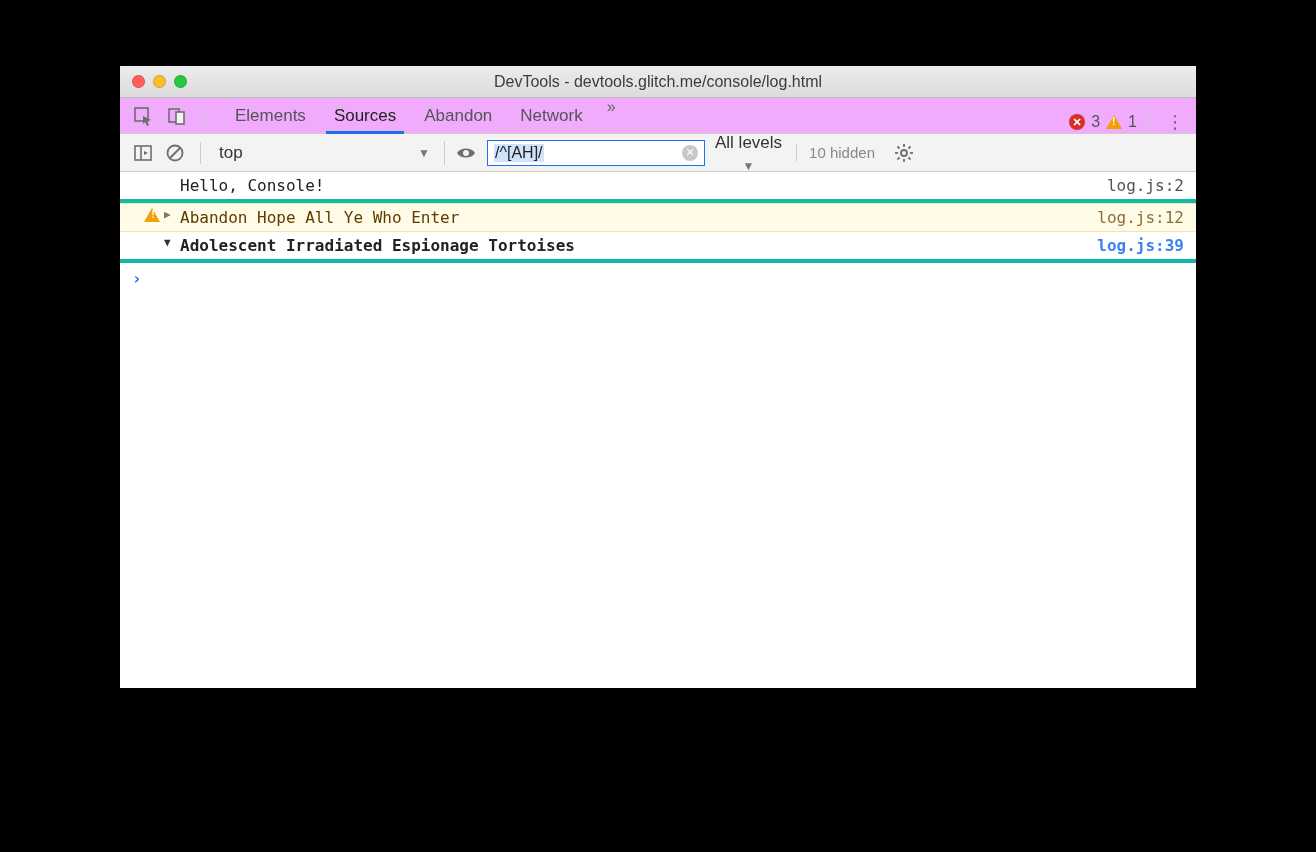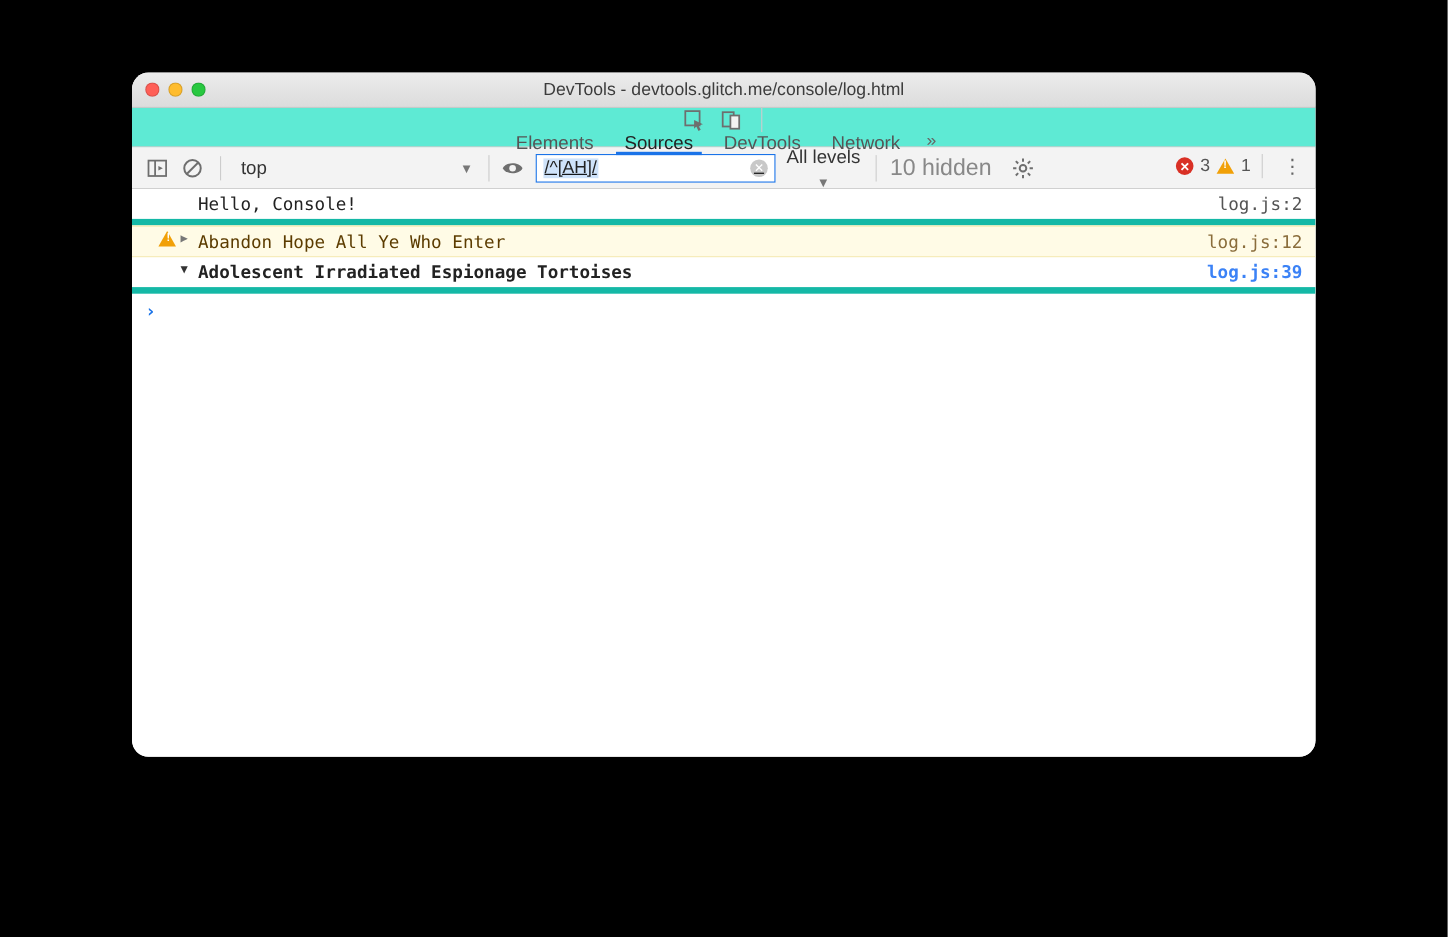--- a/index.html
+++ b/index.html
@@ -9,21 +9,21 @@
     height: 852px;
     font-family: -apple-system, BlinkMacSystemFont, "Helvetica Neue", Arial, sans-serif;
     display: flex;
     align-items: flex-start;
     justify-content: center;
     padding-top: 66px;
   }
   .window {
     width: 1076px;
     background: #fff;
-    border-radius: 15px;
+    border-radius: 0;
     box-shadow: 0 20px 60px rgba(0,0,0,0.5);
     overflow: hidden;
   }
   .titlebar {
     height: 32px;
     background: linear-gradient(#ececec, #dcdcdc);
     border-bottom: 1px solid #bdbdbd;
     display: flex;
     align-items: center;
     position: relative;
@@ -43,25 +43,24 @@
   .titlebar-title {
     position: absolute;
     left: 0; right: 0;
     text-align: center;
     font-size: 16px;
     color: #3c3c3c;
     pointer-events: none;
   }
   .tabbar {
     height: 36px;
-    background: #5eead4;
+    background: #f0abfc;
     border-bottom: 1px solid #ccc;
     display: flex;
-    align-items: center;
-    flex-direction: column;
+    align-items: flex-end;
   }
   .tabbar-left {
     display: flex;
     align-items: center;
     gap: 12px;
     padding: 0 12px;
     height: 100%;
   }
   .tool-icon {
     width: 22px; height: 22px;
@@ -164,21 +163,20 @@
   .context-select .tri { color:#777; font-size:12px; }
   .eye-icon svg { display:block; }
   .filter-input {
     display:flex; align-items:center;
     border: 1.5px solid #1a73e8;
     background:#fff;
     height: 26px;
     padding: 0 6px;
     gap:6px;
     width: 218px;
-    text-decoration: underline;
   }
   .filter-input .text {
     background: #cfe3fa;
     font-size: 16px;
     color:#222;
     padding: 0 1px;
     white-space: nowrap;
   }
   .filter-input .clear {
     margin-left:auto;
@@ -186,35 +184,35 @@
     background:#c8c8c8;color:#fff;
     display:flex;align-items:center;justify-content:center;
     font-size:11px;
   }
   .levels {
     display:flex;align-items:center;gap:6px;
     color:#333;font-size:17px;flex-direction:column;
   }
   .levels .tri{ color:#777; font-size:12px;}
   .hidden-count {
-    color:#888; font-size:21px;
+    color:#888; font-size:15px;
     border-left:1px solid #ccc;
     padding-left:12px;
     margin-left:4px;
   }
   .gear-icon { color:#6e6e6e; margin-left:8px;}
   .console-body {
     font-family: "SFMono-Regular", Menlo, Consolas, monospace;
     font-size: 16px;
   }
   .row {
     display:flex;
     align-items:flex-start;
     padding: 4px 12px 4px 20px;
-    border-bottom: 6px solid #14b8a6;
+    border-bottom: 4px solid #14b8a6;
     min-height: 28px;
   }
   .row .gutter {
     width: 24px;
     display:flex;
     align-items:center;
     justify-content:center;
   }
   .row .disclosure {
     width: 14px;
@@ -284,21 +282,21 @@
       <span class="vsep"></span>
     </div>
     <div class="tabs">
       <div class="tab">
           <span>Elements</span>
         </div>
       <div class="tab active">
           <span>Sources</span>
         </div>
       <div class="tab">
-          <span>DevTools</span>
+          <span>Abandon</span>
         </div>
       <div class="tab">
           <span>Network</span>
         </div>
       <div class="tabbar-more"><span>»</span></div>
     </div>
     <div class="tabbar-right">
       <span class="err-icon">✕</span>
       <span>3</span>
       <span class="warn-icon-sm"></span>

